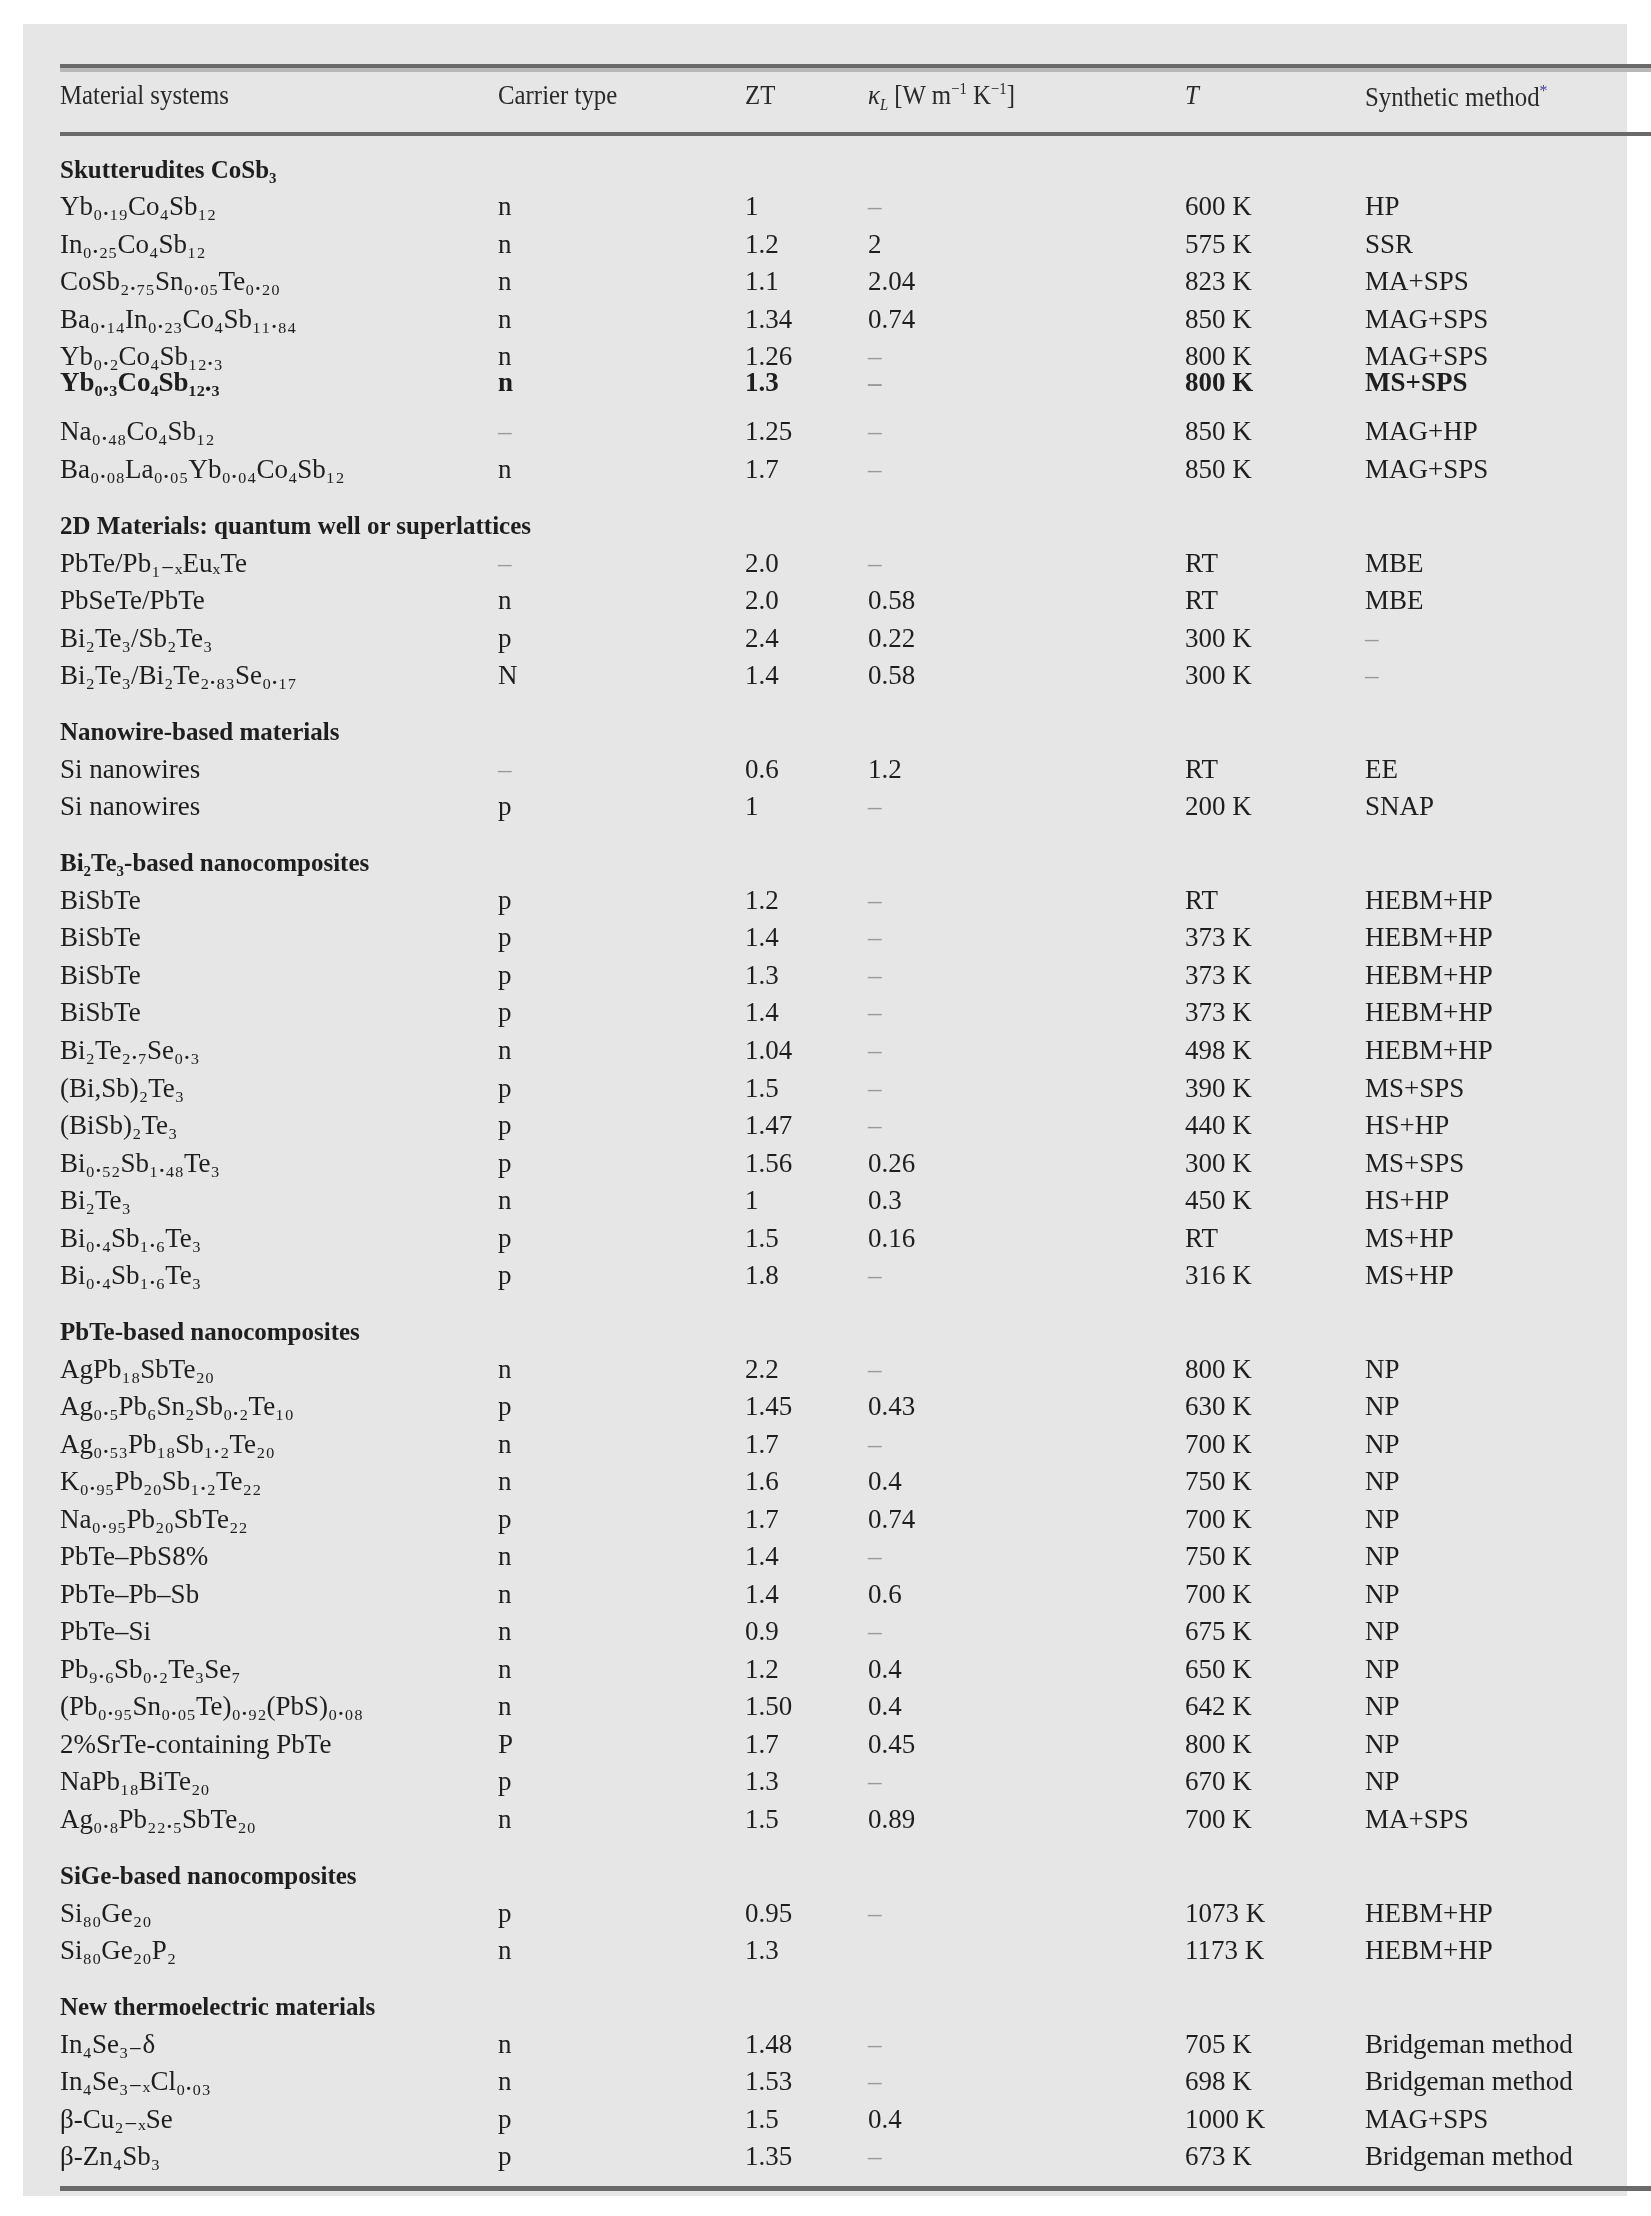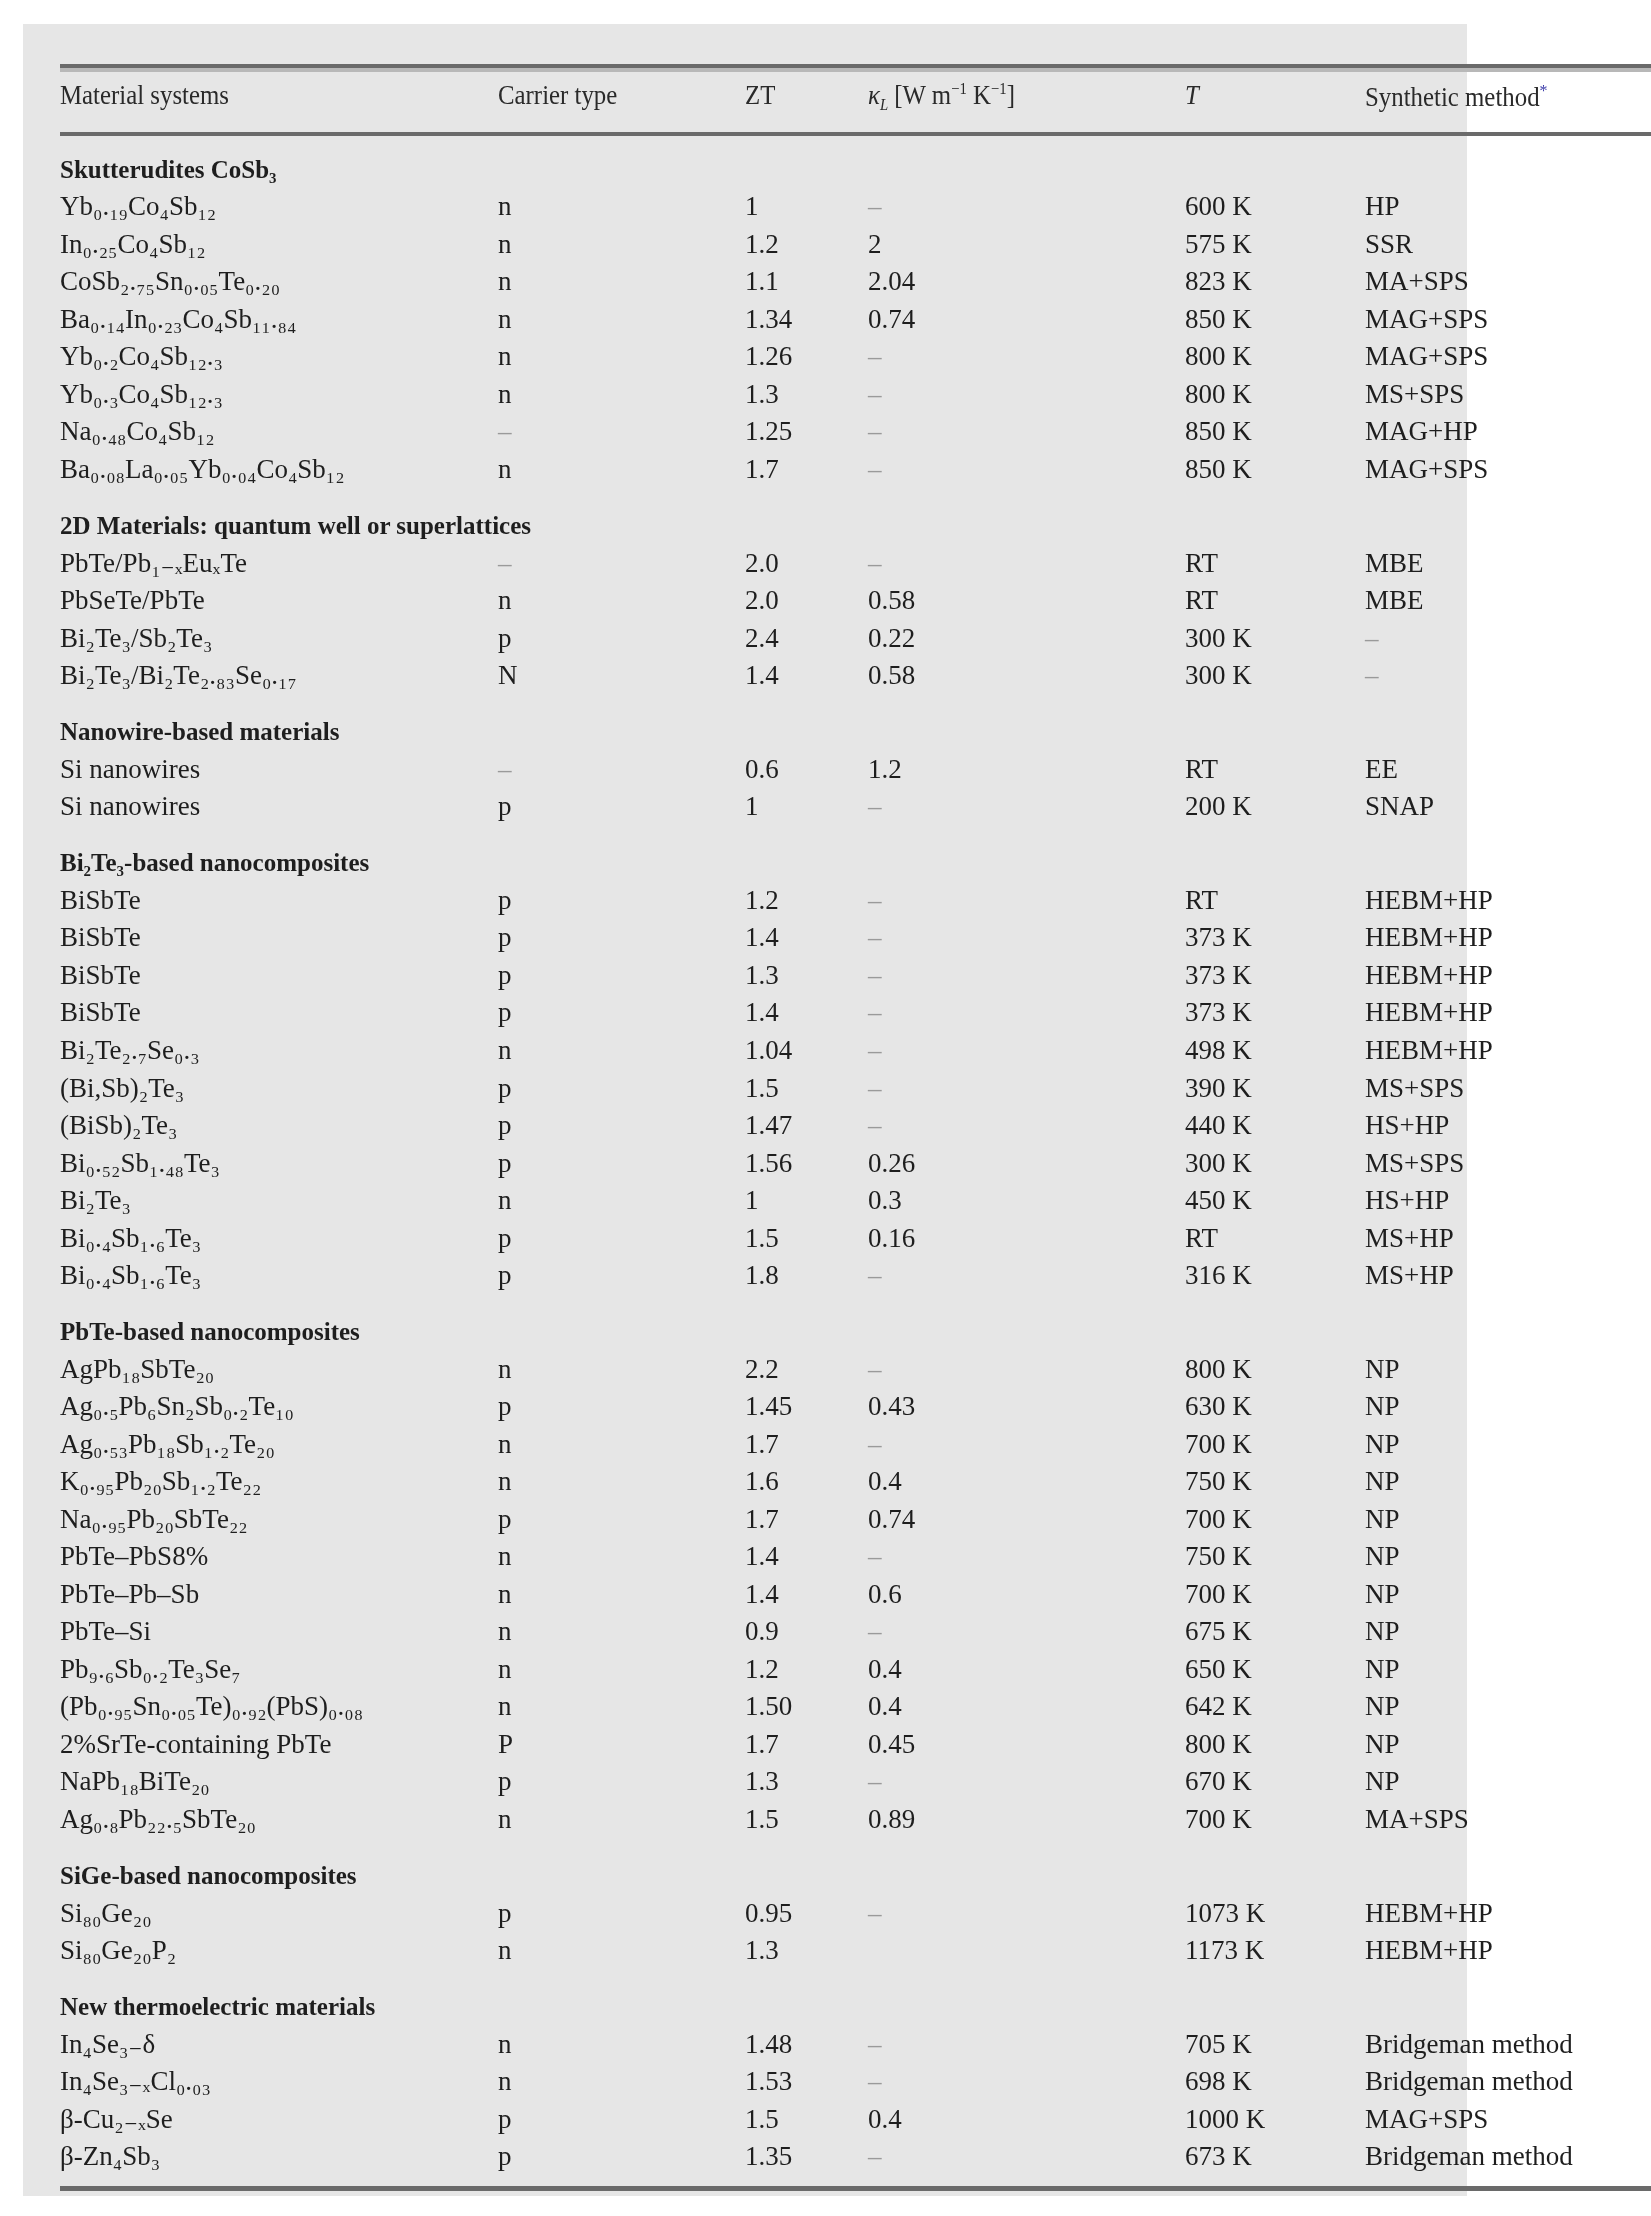--- a/index.html
+++ b/index.html
@@ -1,17 +1,17 @@
 <!DOCTYPE html>
 <html style="font-size:10.7px"><head>
 <meta charset="utf-8">
 <style>
   html,body{margin:0;padding:0;background:#ffffff;}
   body{width:1652px;height:2216px;position:relative;overflow:hidden;font-family:"Liberation Serif","DejaVu Serif",serif;color:#1a1a1a;}
-  .panel{position:absolute;left:23px;top:24px;width:1444px;height:2172px;background:#e6e6e6;}
+  .panel{position:absolute;left:23px;top:24px;width:1604px;height:2172px;background:#e6e6e6;}
   .rule{position:absolute;left:37px;width:1598px;background:#6a6a6a;}
   .rule.top{top:40px;height:4px;border-bottom:4px solid #b8b8b8;}
   .rule.mid{top:108px;height:4px;}
   .rule.bot{top:2162px;height:4.7px;}
   .hdr{position:absolute;top:56px;font-size:27px;color:#2a2a2a;white-space:nowrap;transform:scaleX(0.92);transform-origin:left;}
   .hdr sup{font-size:16px;}
   .star{color:#3a3aa8;font-size:17.4px;vertical-align:super;}
   .row{position:absolute;left:0;width:1612px;height:37px;}
   .cell{position:absolute;top:0;font-size:27px;white-space:nowrap;line-height:37px;color:#1e1e1e;}
   .sect{font-weight:bold;font-size:25px;}
@@ -69,21 +69,21 @@
         <div class="cell c5">MAG+SPS</div>
       </div>
       <div class="row" style="top: 314px;">
         <div class="cell c0">Yb₀.₂Co₄Sb₁₂.₃</div>
         <div class="cell c1">n</div>
         <div class="cell c2">1.26</div>
         <div class="cell c3" style="color: rgb(154, 154, 154);">–</div>
         <div class="cell c4">800 K</div>
         <div class="cell c5">MAG+SPS</div>
       </div>
-      <div class="row" style="top: 352px;">
+      <div class="row" style="top: 340px; font-weight: bold;">
         <div class="cell c0">Yb₀.₃Co₄Sb₁₂.₃</div>
         <div class="cell c1">n</div>
         <div class="cell c2">1.3</div>
         <div class="cell c3" style="color: rgb(154, 154, 154);">–</div>
         <div class="cell c4">800 K</div>
         <div class="cell c5">MS+SPS</div>
       </div>
       <div class="row" style="top: 389px;">
         <div class="cell c0">Na₀.₄₈Co₄Sb₁₂</div>
         <div class="cell c1" style="color: rgb(154, 154, 154);">–</div>

